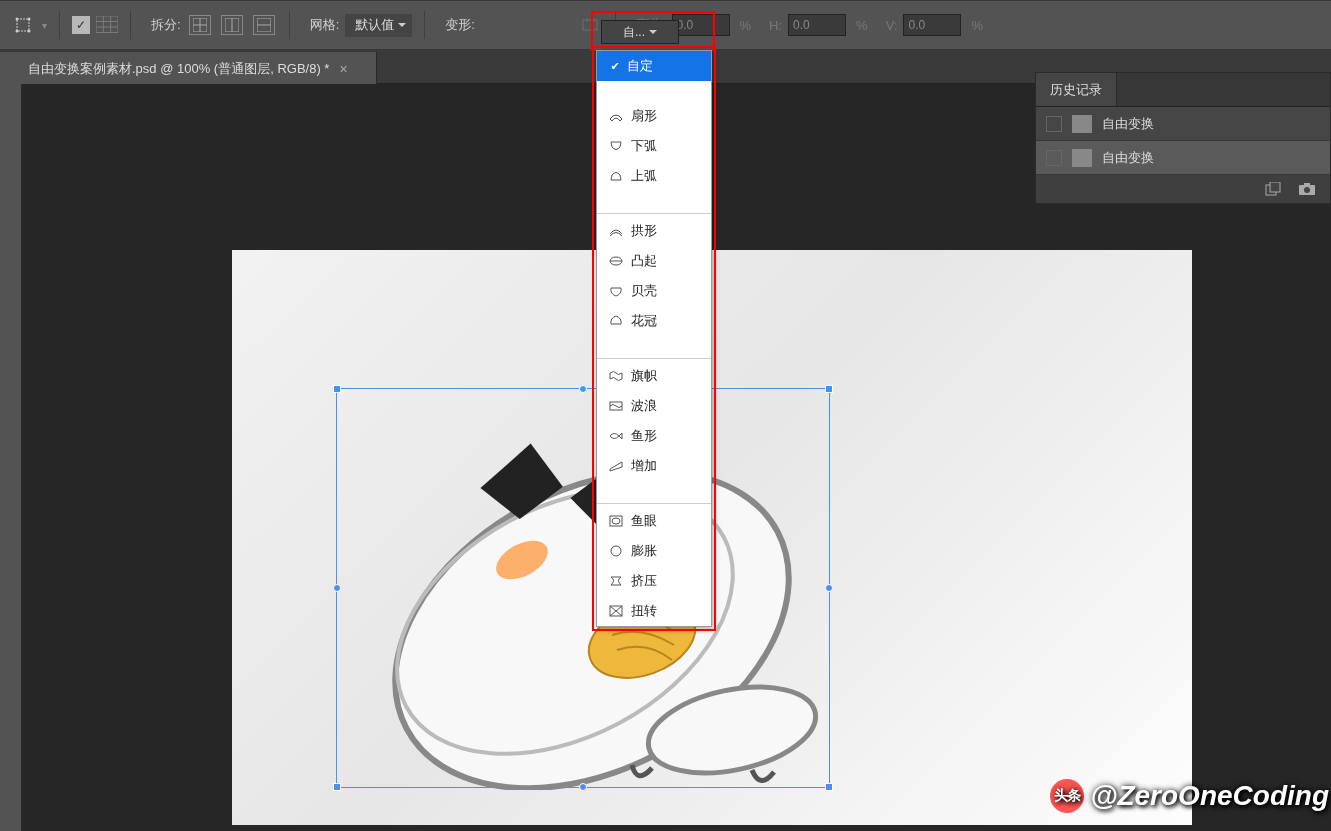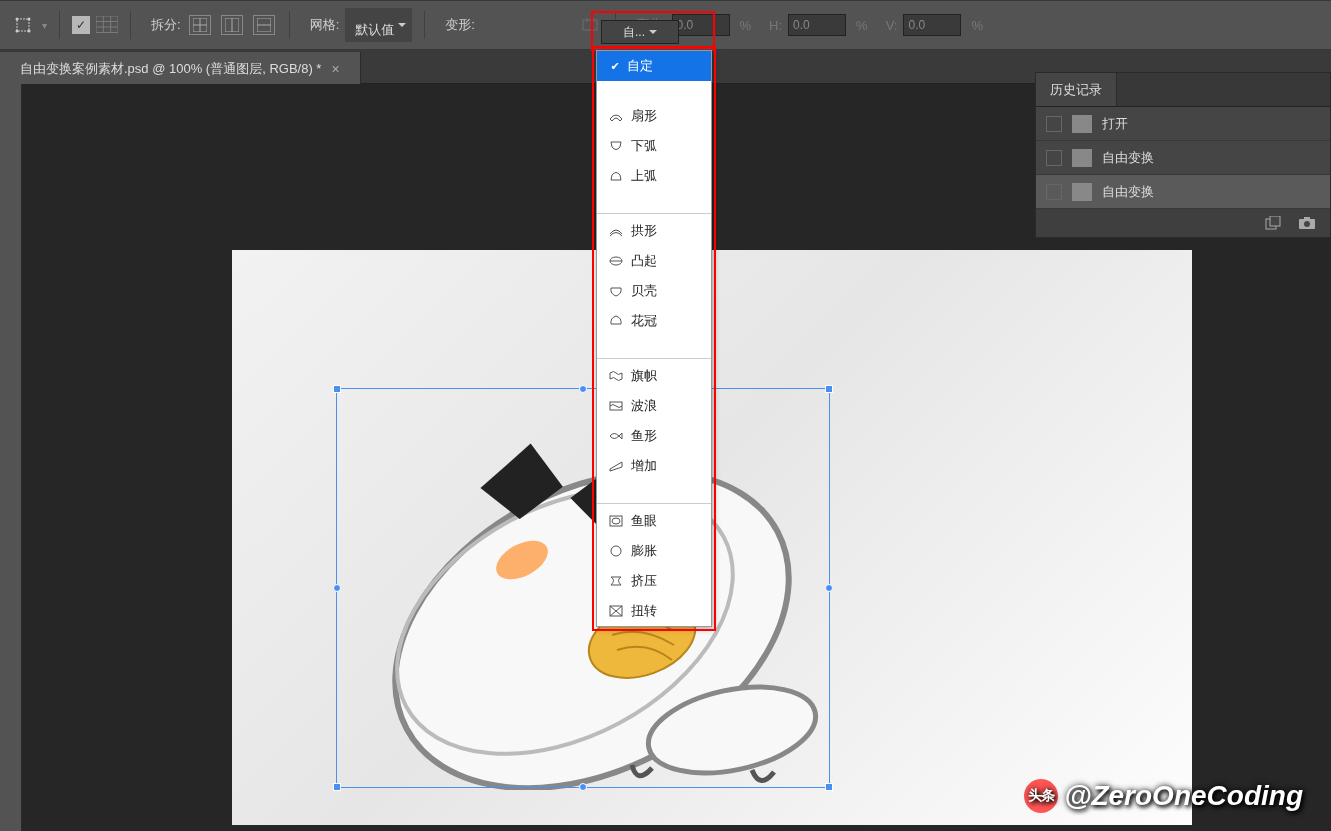--- a/index.html
+++ b/index.html
@@ -4,30 +4,30 @@
 <style>
 * { margin: 0; padding: 0; box-sizing: border-box; font-family: "Microsoft YaHei", sans-serif; }
 body { background: #535353; width: 1331px; height: 831px; overflow: hidden; position: relative; }
 .options-bar { height: 50px; background: #535353; display: flex; align-items: center; padding: 0 10px; border-top: 1px solid #383838; border-bottom: 1px solid #383838; color: #ccc; font-size: 13px; gap: 6px; position: relative; }
 .tool-icon { width: 26px; height: 26px; display: flex; align-items: center; justify-content: center; }
 .sep { width: 1px; height: 28px; background: #404040; margin: 0 6px; }
 .checkbox-icon { width: 18px; height: 18px; background: #b8b8b8; display: flex; align-items: center; justify-content: center; color: #333; font-size: 12px; }
 .grid-icon { width: 22px; height: 18px; opacity: 0.6; }
 .label { color: #d0d0d0; margin-left: 8px; }
 .split-btn { width: 22px; height: 20px; border: 1px solid #888; display: inline-flex; align-items: center; justify-content: center; margin: 0 2px; background: #535353; }
-.dropdown-field { background: #444; color: #ddd; padding: 13px 18px 3px 10px; border: none; font-size: 13px; position: relative; text-align: center; }
+.dropdown-field { background: #444; color: #ddd; padding: 2px 18px 3px 10px; border: none; font-size: 13px; position: relative; text-align: center; }
 .dropdown-field::after { content: ''; position: absolute; right: 6px; top: 50%; border: 4px solid transparent; border-top-color: #ccc; transform: translateY(-2px); }
 .num-input { background: #3a3a3a; border: 1px solid #222; color: #888; width: 58px; height: 22px; padding: 0 4px; font-size: 12px; text-align: left; }
 .pct { color: #aaa; margin: 0 4px; }
 .dim { color: #777; }
 .warp-select { position: absolute; left: 601px; top: 20px; width: 78px; height: 24px; background: #444; border: 1px solid #222; display: flex; align-items: center; justify-content: center; color: #ddd; font-size: 12px; }
 .warp-select::after { content: ''; border: 4px solid transparent; border-top-color: #ccc; margin-left: 4px; transform: translateY(2px); }
 
 .tab-bar { height: 34px; background: #3a3a3a; display: flex; align-items: stretch; border-bottom: 1px solid #222; }
-.tab { background: #535353; color: #ddd; font-size: 13px; padding: 0 20px; display: flex; align-items: center; border-right: 1px solid #2a2a2a; position: relative; top: 2px; }
+.tab { background: #535353; color: #ddd; font-size: 13px; padding: 0 28px; display: flex; align-items: center; border-right: 1px solid #2a2a2a; position: relative; top: 2px; }
 .tab-close { margin-left: 10px; color: #aaa; font-size: 14px; }
 
 .workspace { position: absolute; left: 22px; top: 84px; right: 0; bottom: 0; background: #262626; }
 .canvas { position: absolute; left: 210px; top: 166px; width: 960px; height: 575px; background: linear-gradient(135deg, #f2f2f2 0%, #e6e6e6 45%, #fdfdfd 100%); }
 .artwork { position: absolute; left: 80px; top: 120px; width: 520px; height: 420px; }
 .artwork svg { width: 100%; height: 100%; }
 .transform-box { position: absolute; border: 1px solid #4a90f0; }
 .handle { position: absolute; width: 8px; height: 8px; background: #4a90f0; border: 1px solid #fff; transform: translate(-50%, -50%); }
 .handle.mid { border-radius: 50%; }
 
@@ -46,21 +46,21 @@
 .panel-tabs { height: 34px; background: #383838; display: flex; border-bottom: 1px solid #222; }
 .panel-tab { background: #454545; color: #ddd; font-size: 13px; padding: 8px 14px; border-right: 1px solid #2a2a2a; }
 .hist-list { }
 .hist-item { height: 34px; display: flex; align-items: center; padding: 0 10px; color: #ddd; font-size: 13px; border-bottom: 1px solid #383838; gap: 10px; }
 .hist-item.active { background: #5a5a5a; }
 .hist-check { width: 16px; height: 16px; border: 1px solid #666; }
 .hist-icon { width: 20px; height: 18px; background: #888; }
 .panel-footer { height: 28px; background: #3f3f3f; display: flex; justify-content: flex-end; align-items: center; gap: 16px; padding: 0 14px; }
 .panel-footer-icon { width: 18px; height: 16px; color: #aaa; display: flex; align-items: center; justify-content: center; }
 
-.watermark { position: absolute; right: 28px; bottom: 18px; color: #fff; font-size: 28px; font-weight: bold; font-style: italic; text-shadow: 0 0 6px #000, 2px 2px 4px #000; display: flex; align-items: center; gap: 6px; z-index: 200; }
+.watermark { position: absolute; right: 2px; bottom: 18px; color: #fff; font-size: 28px; font-weight: bold; font-style: italic; text-shadow: 0 0 6px #000, 2px 2px 4px #000; display: flex; align-items: center; gap: 6px; z-index: 200; }
 .wm-logo { width: 34px; height: 34px; border-radius: 50%; background: #f55; display: flex; align-items: center; justify-content: center; color: #fff; font-size: 14px; font-style: normal; letter-spacing: -1px; }
 
 .highlight-warp { position: absolute; left: 593px; top: 13px; width: 120px; height: 36px; outline: 2px solid #ff0000; z-index: 90; pointer-events: none; }
 </style>
 </head>
 <body>
 
 <div class="options-bar">
   <div class="tool-icon">
     <svg width="20" height="20" viewBox="0 0 20 20">
@@ -311,25 +311,20 @@
 </div>
 
 <div class="history-panel">
   <div class="panel-tabs">
     <div class="panel-tab">历史记录</div>
   </div>
   <div class="hist-list">
     <div class="hist-item">
         <div class="hist-check"></div>
         <div class="hist-icon"></div>
-        <span>打开</span>
-      </div>
-    <div class="hist-item">
-        <div class="hist-check"></div>
-        <div class="hist-icon"></div>
         <span>自由变换</span>
       </div>
     <div class="hist-item active">
         <div class="hist-check"></div>
         <div class="hist-icon"></div>
         <span>自由变换</span>
       </div>
   </div>
   <div class="panel-footer">
     <div class="panel-footer-icon">

